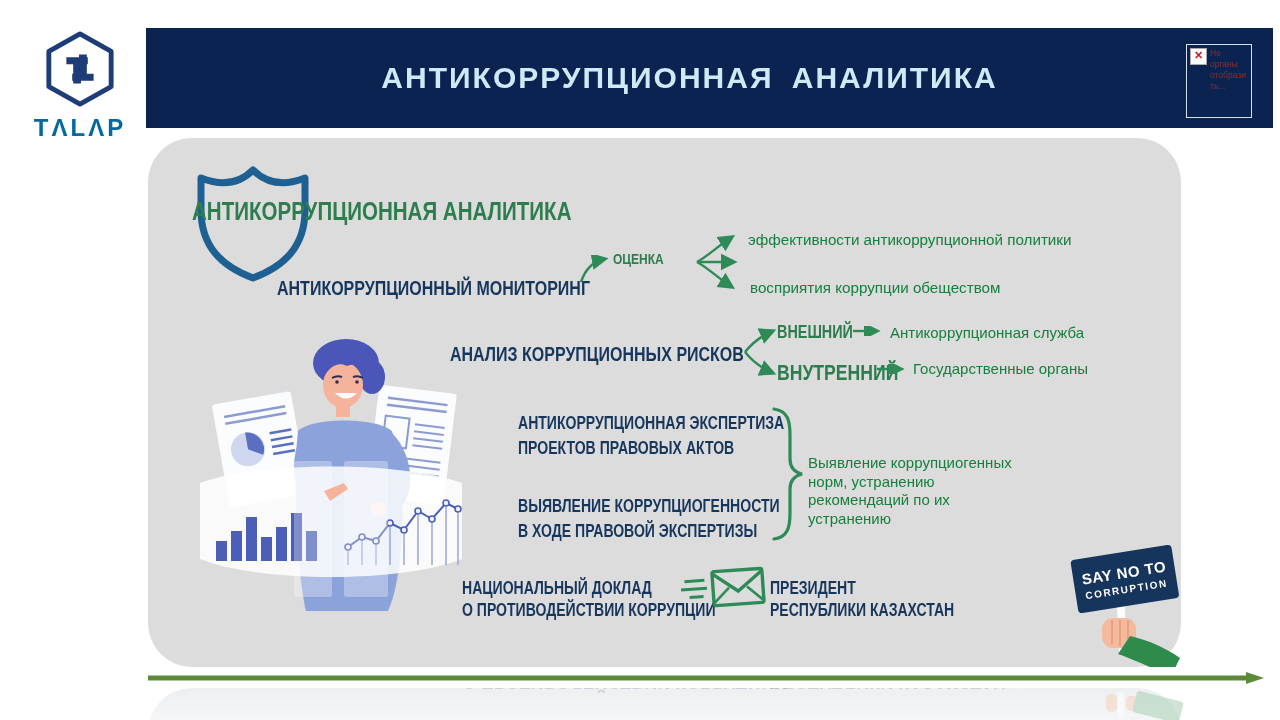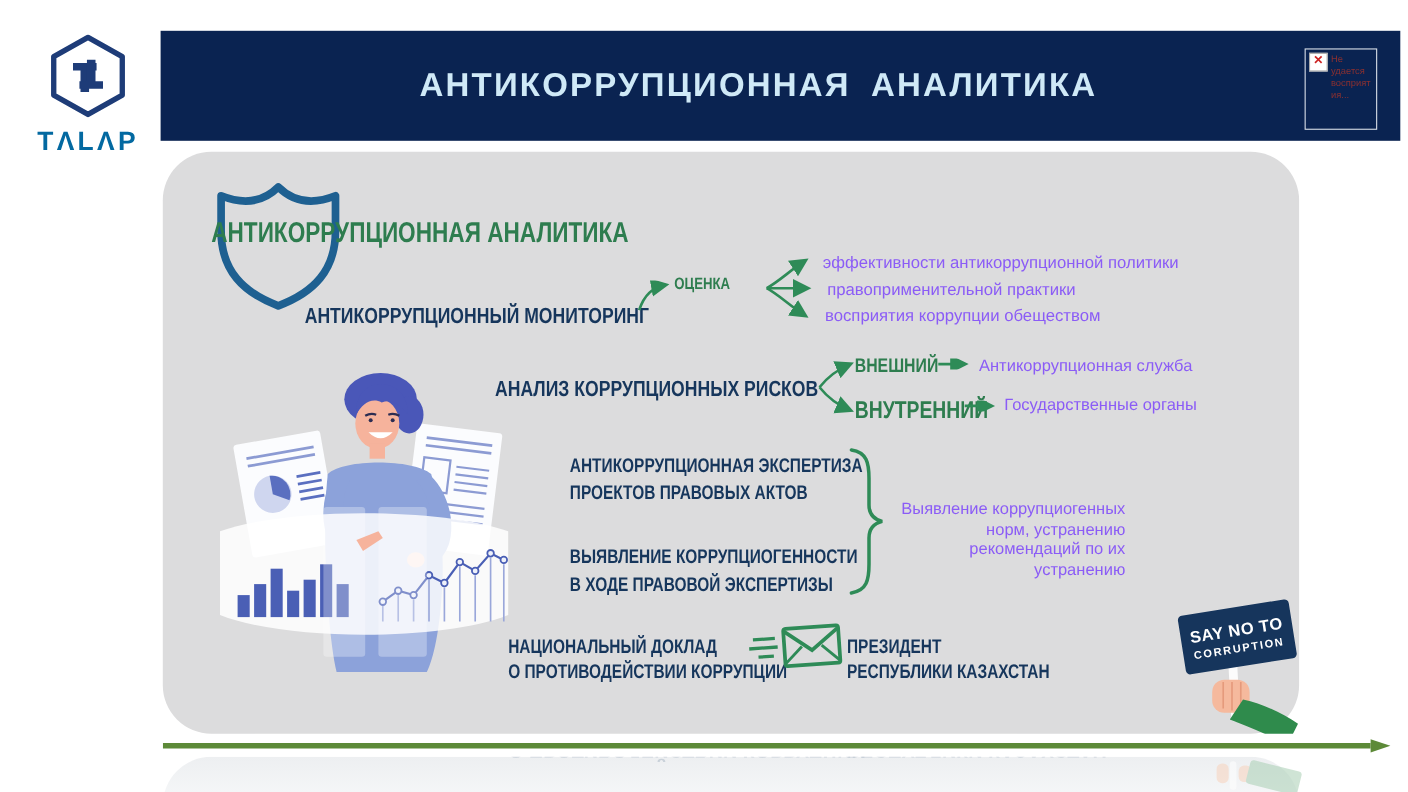--- a/index.html
+++ b/index.html
@@ -2,21 +2,21 @@
 <html><head>
 <meta charset="utf-8">
 <style>
   html,body{margin:0;padding:0;background:#fff;}
   #stage{position:relative;width:1280px;height:720px;background:#ffffff;overflow:hidden;
          font-family:"Liberation Sans",sans-serif;}
   .abs{position:absolute;}
   .cond{display:inline-block;transform:scaleX(.8);transform-origin:0 0;white-space:nowrap;font-weight:bold;}
   .navy{color:#16365c;}
   .green{color:#2e7d4f;}
-  .body-txt{color:#8b5cf6;text-align:right;}
+  .body-txt{color:#15803d;}
 
   
   #logo{left:26px;top:30px;width:108px;text-align:center;}
   #logo .wordmark{margin-top:2px;font-size:24px;font-weight:600;letter-spacing:3px;color:#0369a1;}
 
   
   #header{left:146px;top:28px;width:1127px;height:100px;background:#0a2351;
           display:flex;align-items:center;justify-content:center;}
   #header .title{color:#cfe9f7;font-size:30px;font-weight:bold;letter-spacing:2px;word-spacing:8px;
                  padding-right:40px;}
@@ -60,21 +60,21 @@
     </svg>
     <div class="wordmark">TΛLΛP</div>
   </div>
 
   <div class="abs" id="header">
     <div class="title">АНТИКОРРУПЦИОННАЯ АНАЛИТИКА</div>
   </div>
 
   <div class="abs" id="broken">
     <div class="bi-icon">✕</div>
-    <div class="bi-text">Не удается восприятия...</div>
+    <div class="bi-text">Не органы отобразить...</div>
   </div>
 
   <div class="abs" id="card"></div>
 
   <svg class="abs" style="left:193px;top:158px" width="120" height="126" viewBox="0 0 120 126">
     <path d="M8,20 C28,28 46,26 60,12 C74,26 92,28 112,20 L112,52 C112,88 92,108 60,120 C28,108 8,88 8,52 Z" fill="none" stroke="#1e6091" stroke-width="7" stroke-linejoin="round"></path>
   </svg>
 
   <div class="abs" style="left:192px;top:196px;font-size:26px">
     <span class="cond green" style="transform:scaleX(.79)">АНТИКОРРУПЦИОННАЯ АНАЛИТИКА</span>
@@ -169,21 +169,20 @@
   </svg>
   <div class="abs" style="left:613px;top:250px;font-size:15px">
     <span class="cond green">ОЦЕНКА</span>
   </div>
   <svg class="abs" style="left:690px;top:226px" width="54" height="72" viewBox="0 0 54 72">
     <path d="M7,36 C18,30 28,20 42,11" fill="none" stroke="#2e8b57" stroke-width="2.4" marker-end="url(#ah)"></path>
     <path d="M7,36 C20,36 30,36 44,36" fill="none" stroke="#2e8b57" stroke-width="2.4" marker-end="url(#ah)"></path>
     <path d="M7,36 C18,42 28,52 42,61" fill="none" stroke="#2e8b57" stroke-width="2.4" marker-end="url(#ah)"></path>
   </svg>
   <div class="abs body-txt" style="left:748px;top:231px;font-size:15.2px">эффективности антикоррупционной политики</div>
-  <div class="abs body-txt" style="left:752px;top:255px;font-size:15.2px">правоприменительной практики</div>
   <div class="abs body-txt" style="left:750px;top:279px;font-size:15.2px">восприятия коррупции обеществом</div>
 
   <div class="abs" style="left:450px;top:343px;font-size:20px">
     <span class="cond navy">АНАЛИЗ КОРРУПЦИОННЫХ РИСКОВ</span>
   </div>
   <svg class="abs" style="left:741px;top:320px" width="40" height="64" viewBox="0 0 40 64">
     <path d="M4,32 C12,22 20,16 32,11" fill="none" stroke="#2e8b57" stroke-width="2.4" marker-end="url(#ah)"></path>
     <path d="M4,32 C12,42 20,48 32,53" fill="none" stroke="#2e8b57" stroke-width="2.4" marker-end="url(#ah)"></path>
   </svg>
   <div class="abs" style="left:777px;top:322px;font-size:18px">

